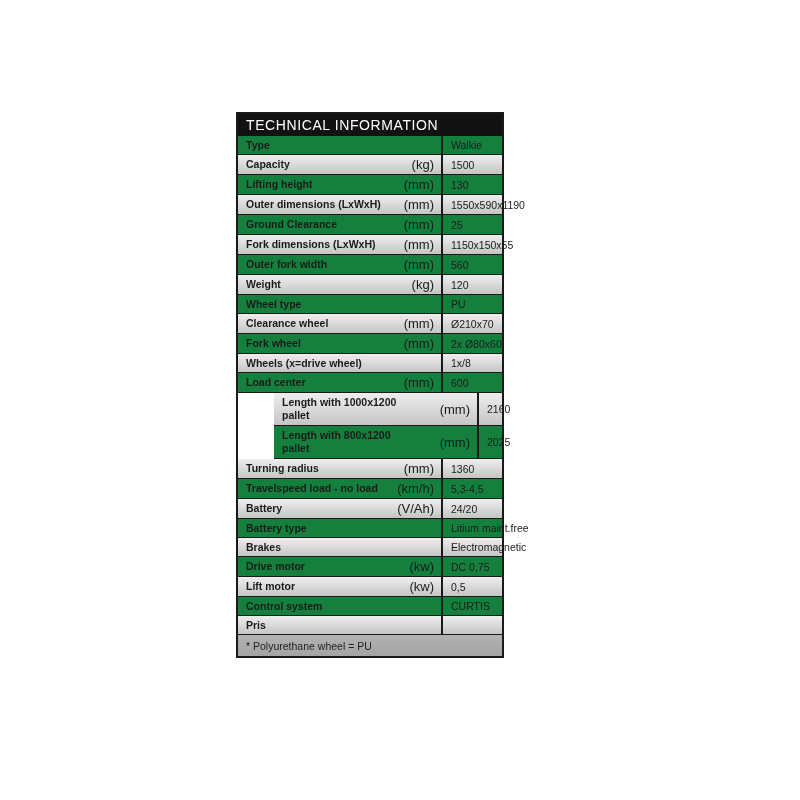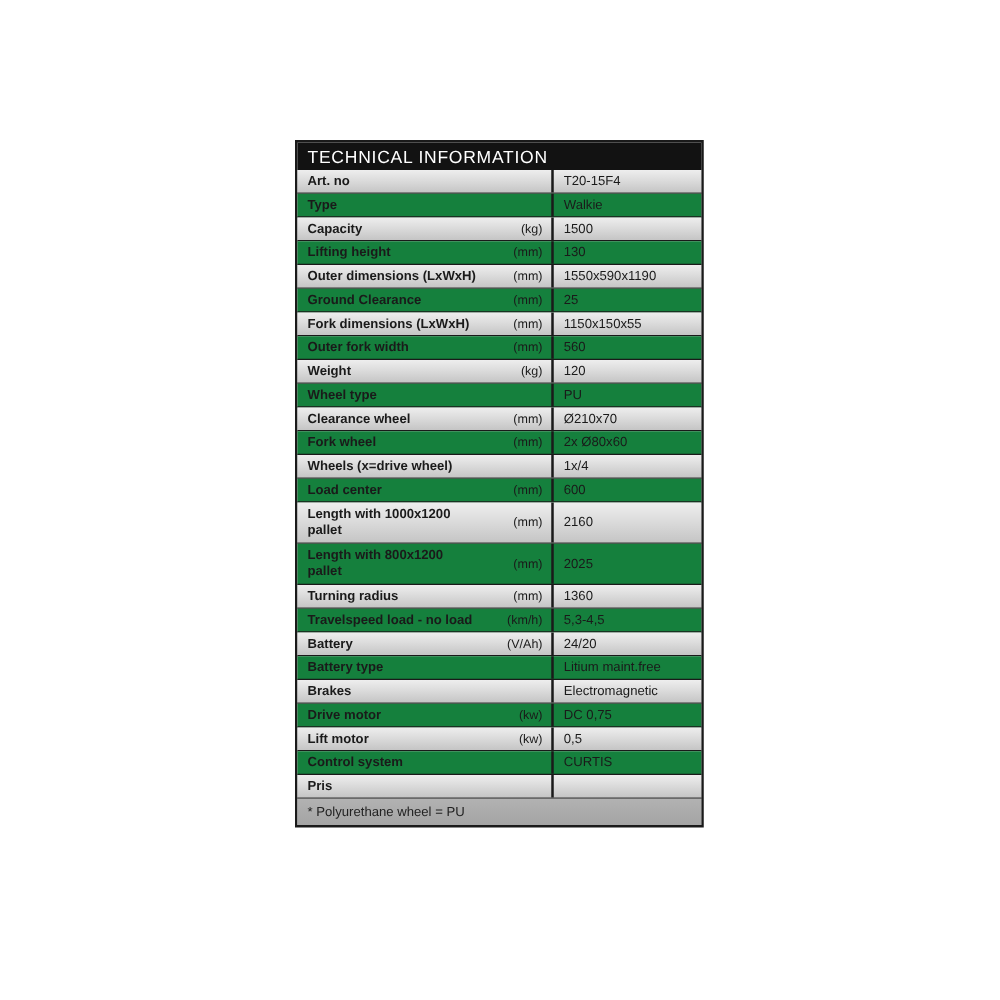--- a/index.html
+++ b/index.html
@@ -15,21 +15,21 @@
     position: relative;
     width: 800px;
     height: 800px;
     background: #ffffff;
     overflow: hidden;
   }
   .tech-table {
     position: absolute;
     left: 236px;
     top: 112px;
-    width: 327px;
+    width: 268px;
     box-sizing: border-box;
     border: 2px solid #1a1a1a;
     background: #ffffff;
   }
   .t-header {
     height: 22px;
     background: #121212;
     color: #ffffff;
     display: flex;
     align-items: center;
@@ -57,27 +57,27 @@
     justify-content: space-between;
     padding: 2px 7px 2px 8px;
     border-right: 2px solid #1a1a1a;
   }
   .label {
     font-weight: bold;
     font-size: 10.5px;
     white-space: nowrap;
     line-height: 1.2;
   }
-  .t-row.tall { min-height: 33px; }
+  .t-row.tall { min-height: 33px; margin-left: 36px; }
   .t-row.tall .label {
     white-space: normal;
     max-width: 136px;
   }
   .unit {
-    font-size: 10px;
+    font-size: 13px;
     white-space: nowrap;
     margin-left: 4px;
     font-weight: normal;
   }
   .cell-value {
     flex: 1;
     display: flex;
     align-items: center;
     padding: 2px 8px;
     font-size: 10.5px;
@@ -93,27 +93,20 @@
     color: #222222;
   }
 </style>
 </head>
 <body>
 
 <div class="canvas">
   <div class="tech-table">
     <div class="t-header">TECHNICAL INFORMATION</div>
     <div id="rows-container">
-        <div class="t-row shaded">
-          <div class="cell-label">
-            <span class="label">Art. no</span>
-            <span class="unit"></span>
-          </div>
-          <div class="cell-value">T20-15F4</div>
-        </div>
         <div class="t-row">
           <div class="cell-label">
             <span class="label">Type</span>
             <span class="unit"></span>
           </div>
           <div class="cell-value">Walkie</div>
         </div>
         <div class="t-row shaded">
           <div class="cell-label">
             <span class="label">Capacity</span>
@@ -182,21 +175,21 @@
             <span class="label">Fork wheel</span>
             <span class="unit">(mm)</span>
           </div>
           <div class="cell-value">2x Ø80x60</div>
         </div>
         <div class="t-row shaded">
           <div class="cell-label">
             <span class="label">Wheels (x=drive wheel)</span>
             <span class="unit"></span>
           </div>
-          <div class="cell-value">1x/4</div>
+          <div class="cell-value">1x/8</div>
         </div>
         <div class="t-row">
           <div class="cell-label">
             <span class="label">Load center</span>
             <span class="unit">(mm)</span>
           </div>
           <div class="cell-value">600</div>
         </div>
         <div class="t-row shaded tall">
           <div class="cell-label">

